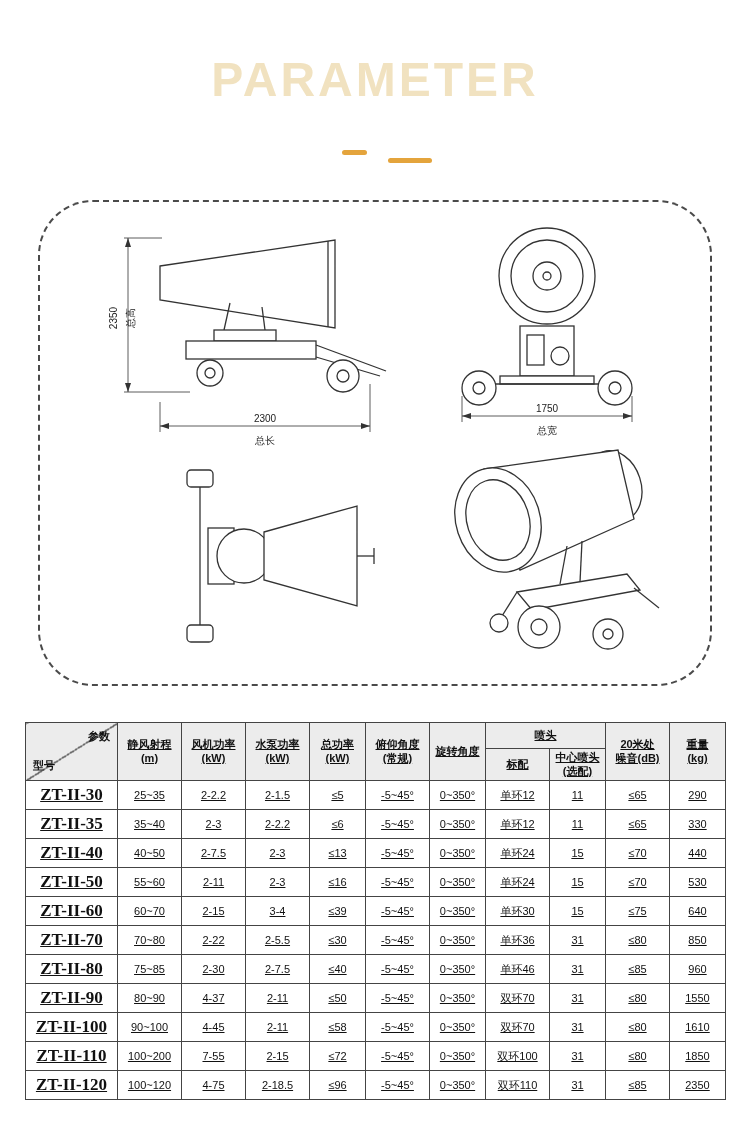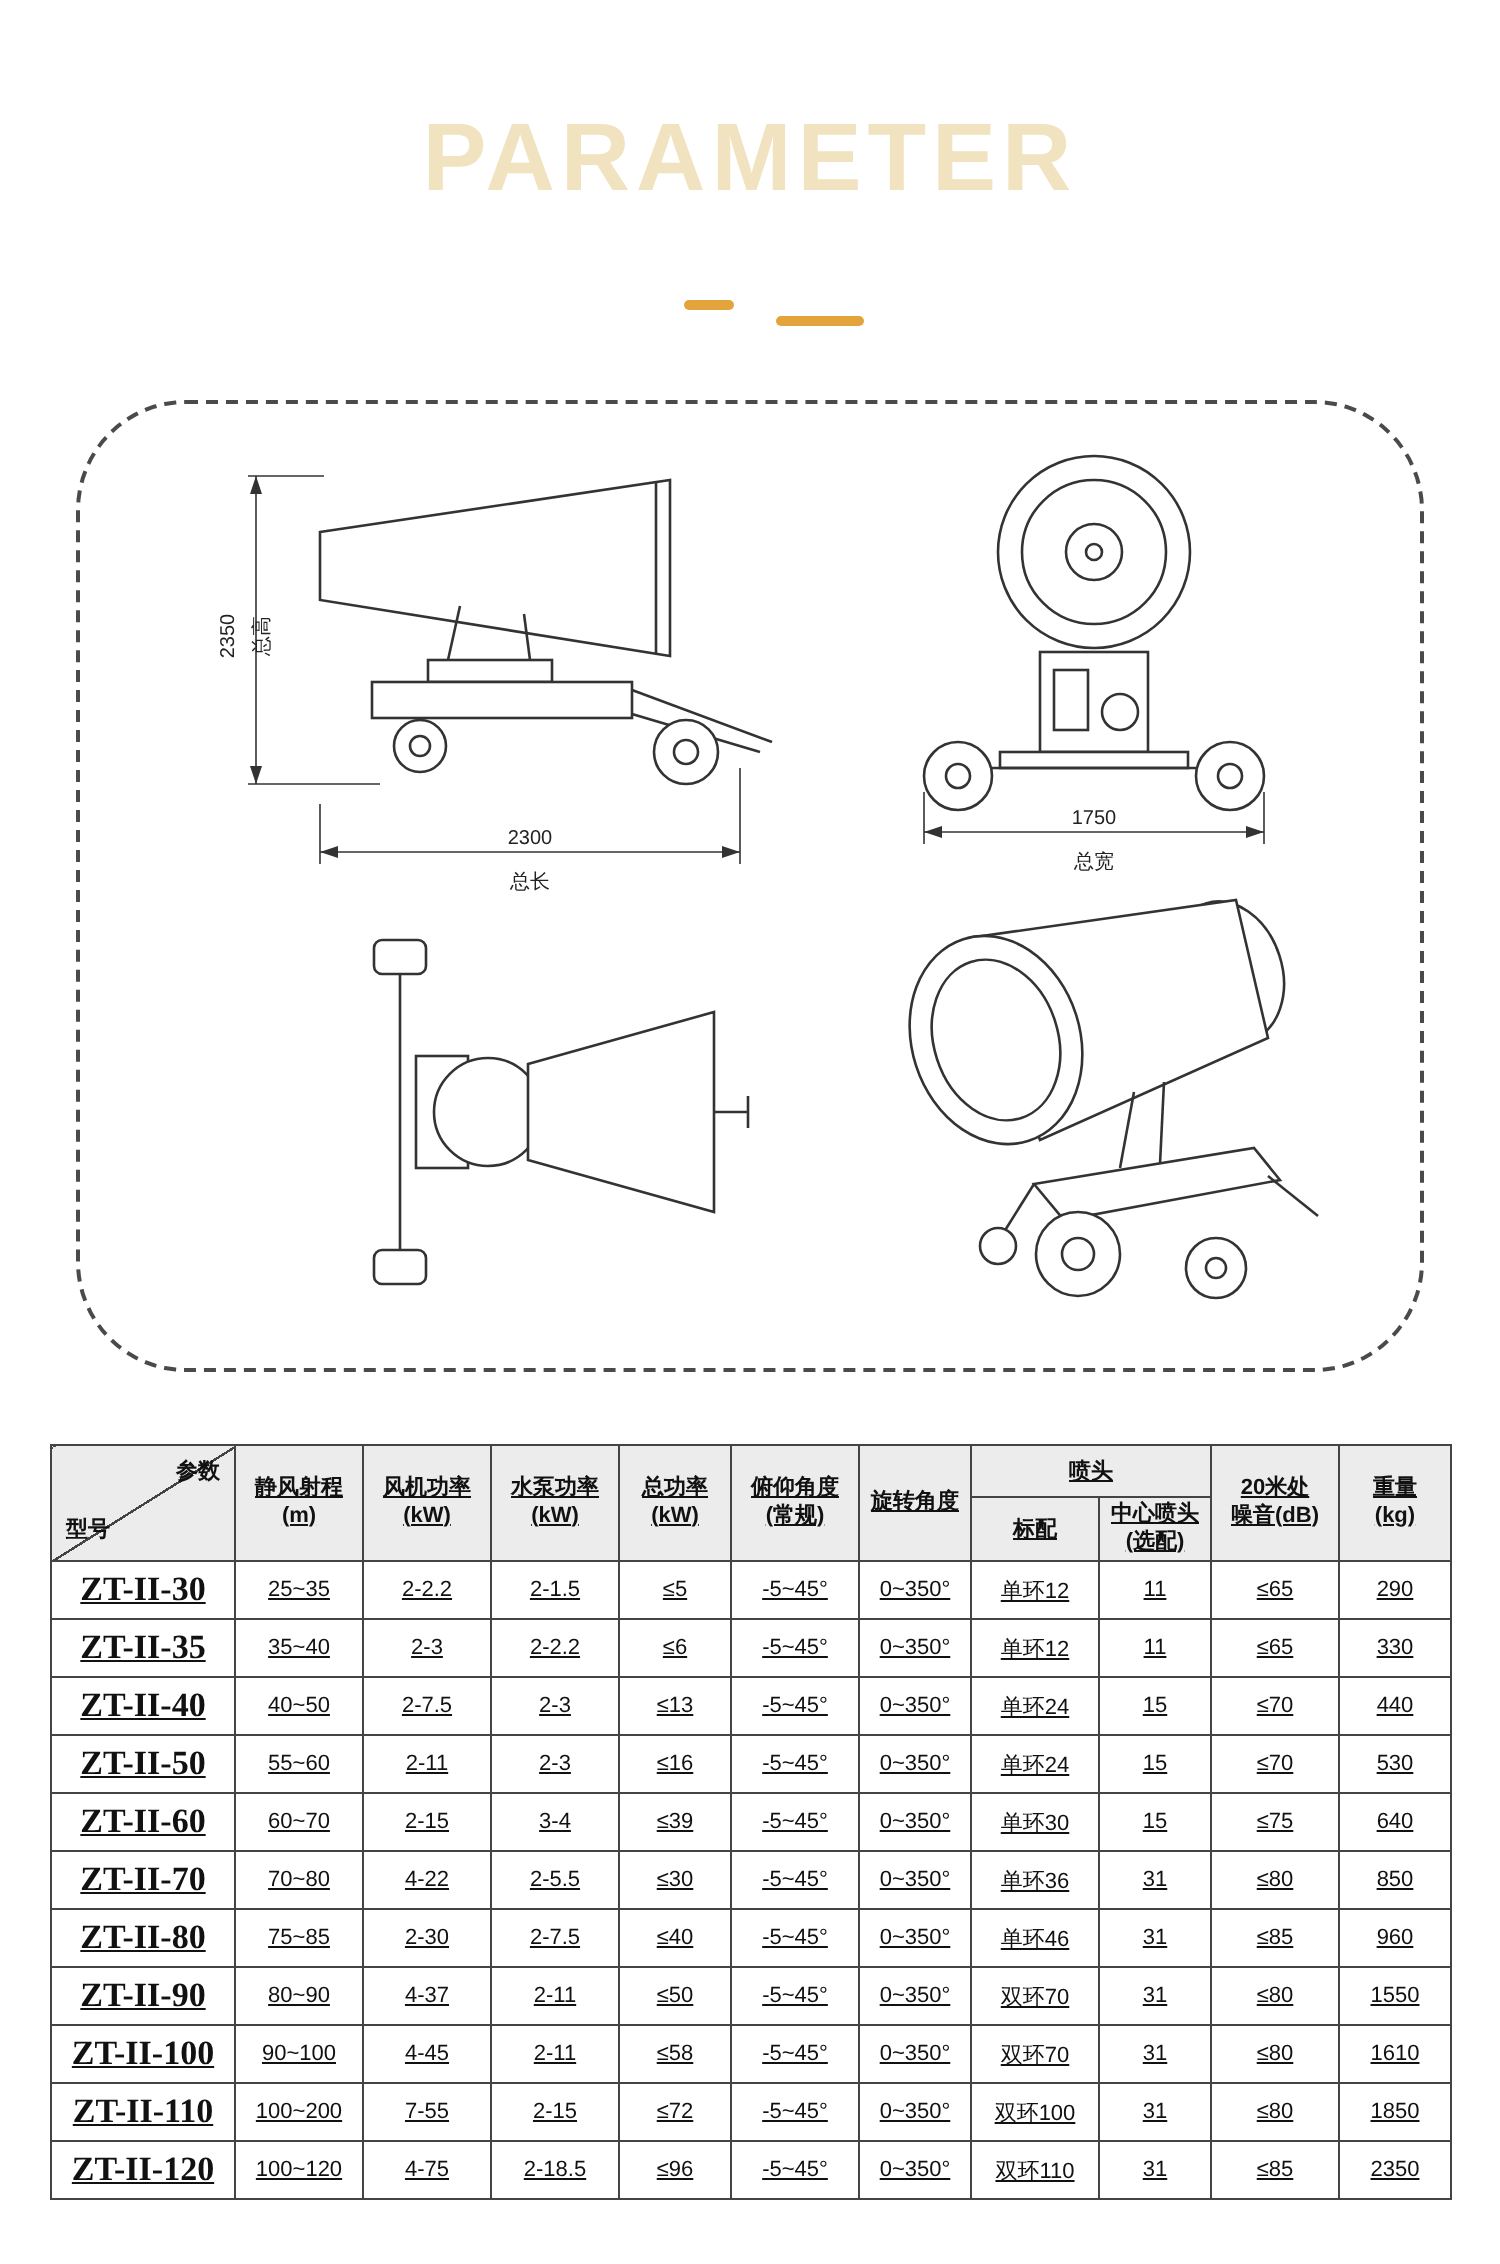--- a/index.html
+++ b/index.html
@@ -310,21 +310,21 @@
           <td>-5~45°</td>
           <td>0~350°</td>
           <td>单环30</td>
           <td>15</td>
           <td>≤75</td>
           <td>640</td>
         </tr>
         <tr>
           <th class="model-cell">ZT-II-70</th>
           <td>70~80</td>
-          <td>4-22</td>
+          <td>2-22</td>
           <td>2-5.5</td>
           <td>≤30</td>
           <td>-5~45°</td>
           <td>0~350°</td>
           <td>单环36</td>
           <td>31</td>
           <td>≤80</td>
           <td>850</td>
         </tr>
         <tr>

